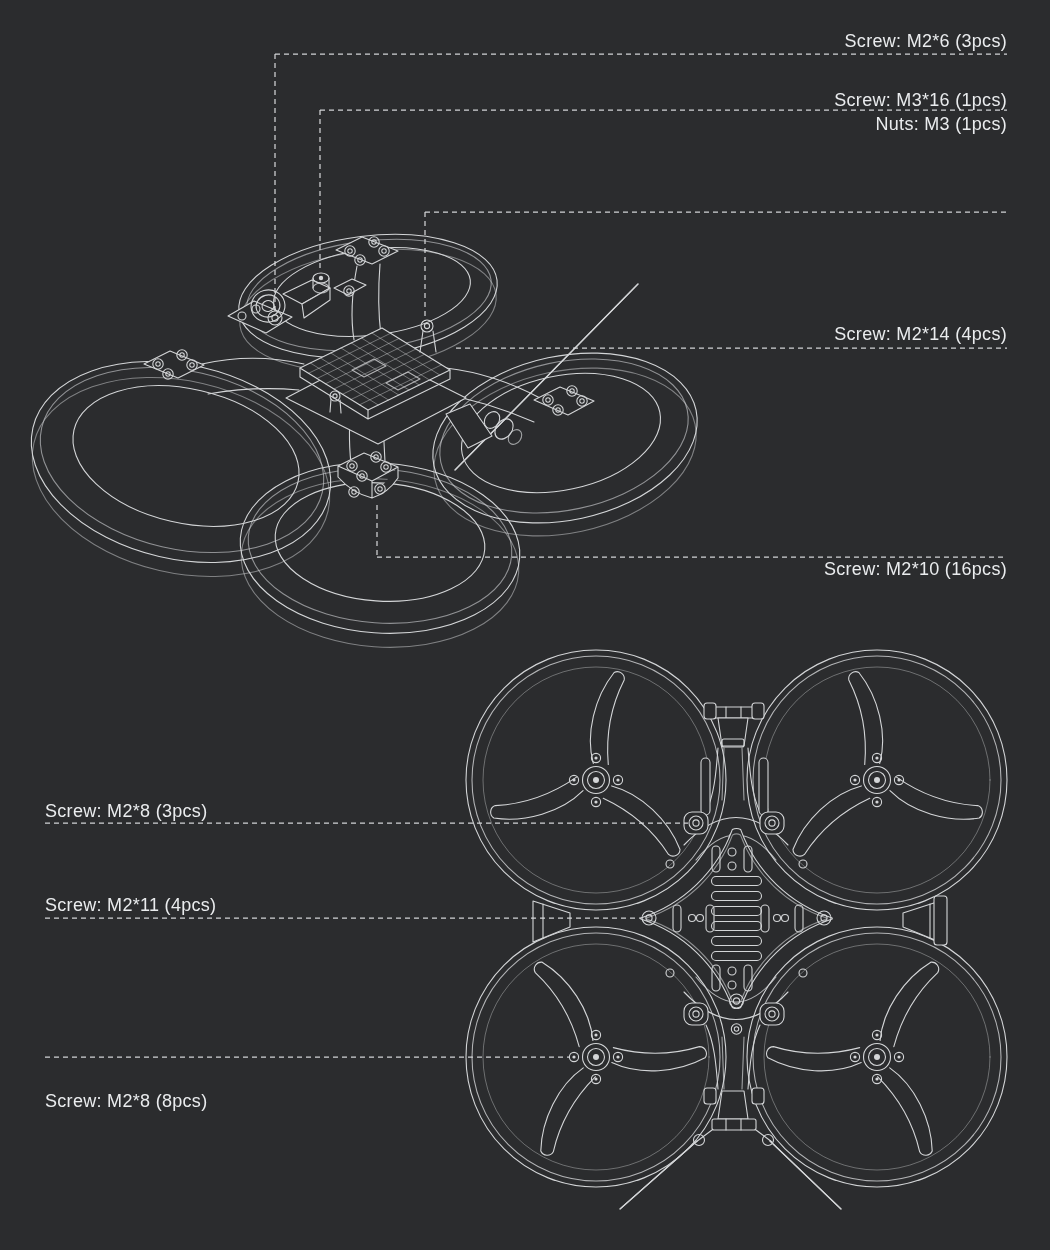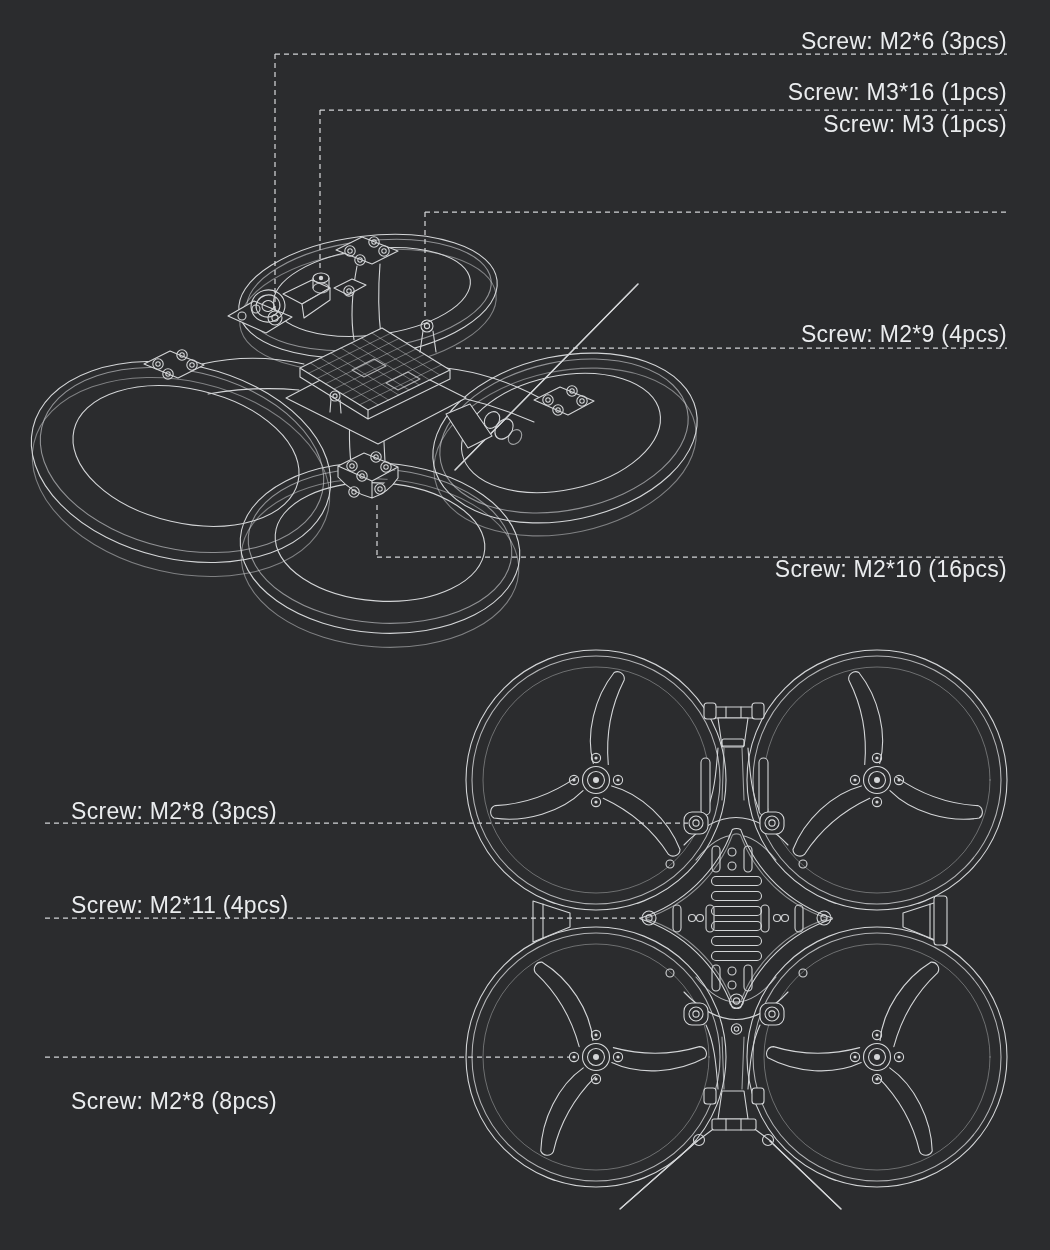--- a/index.html
+++ b/index.html
@@ -6,27 +6,27 @@
   #canvas{
     position:relative;
     width:1050px;height:1250px;
     background:var(--bg,#2b2c2e);
     overflow:hidden;
     font-family:"Liberation Sans", sans-serif;
   }
   .co{
     position:absolute;
     white-space:nowrap;
-    font-size:23px;
+    font-size:18px;
     line-height:24px;
     letter-spacing:.3px;
     color:var(--text,#eaecee);
   }
   .co.r{right:43px;text-align:right;}
-  .co.l{left:45px;text-align:left;margin-left:26px;}
+  .co.l{left:45px;text-align:left;}
   svg.art{position:absolute;left:0;top:0;}
   svg.art *{stroke:var(--line,#e3e5e7);fill:none;stroke-width:1.1;stroke-linecap:round;stroke-linejoin:round;}
   svg.art .f{fill:var(--line,#e3e5e7);stroke:none;}
   svg.art .bg{fill:var(--bg,#2b2c2e);}
   svg.art .thin{stroke-width:.8;}
   svg.art g.leaders path{
     stroke:var(--dash,#dadcde);
     stroke-dasharray:5 4;
     stroke-width:1.25;
     stroke-linecap:butt;
@@ -320,22 +320,22 @@
       <path d="M 425 212 H 1007 M 425 212 V 321"></path>
       <path d="M 456 348 H 1007"></path>
       <path d="M 377 505 V 557 M 377 557 H 1007"></path>
       <path d="M 45 823 H 688"></path>
       <path d="M 45 918 H 641"></path>
       <path d="M 45 1057 H 569"></path>
     </g>
   </svg>
 
   <div class="co r" style="top:29px">Screw: M2*6 (3pcs)</div>
-  <div class="co r" style="top:80px">Screw: M3*16 (1pcs)</div>
-  <div class="co r" style="top:112px">Screw: M3 (1pcs)</div>
-  <div class="co r" style="top:322px">Screw: M2*9 (4pcs)</div>
+  <div class="co r" style="top:88px">Screw: M3*16 (1pcs)</div>
+  <div class="co r" style="top:112px">Nuts: M3 (1pcs)</div>
+  <div class="co r" style="top:322px">Screw: M2*14 (4pcs)</div>
   <div class="co r" style="top:557px">Screw: M2*10 (16pcs)</div>
 
   <div class="co l" style="top:799px">Screw: M2*8 (3pcs)</div>
   <div class="co l" style="top:893px">Screw: M2*11 (4pcs)</div>
   <div class="co l" style="top:1089px">Screw: M2*8 (8pcs)</div>
 
 </div>
 
 </body></html>

